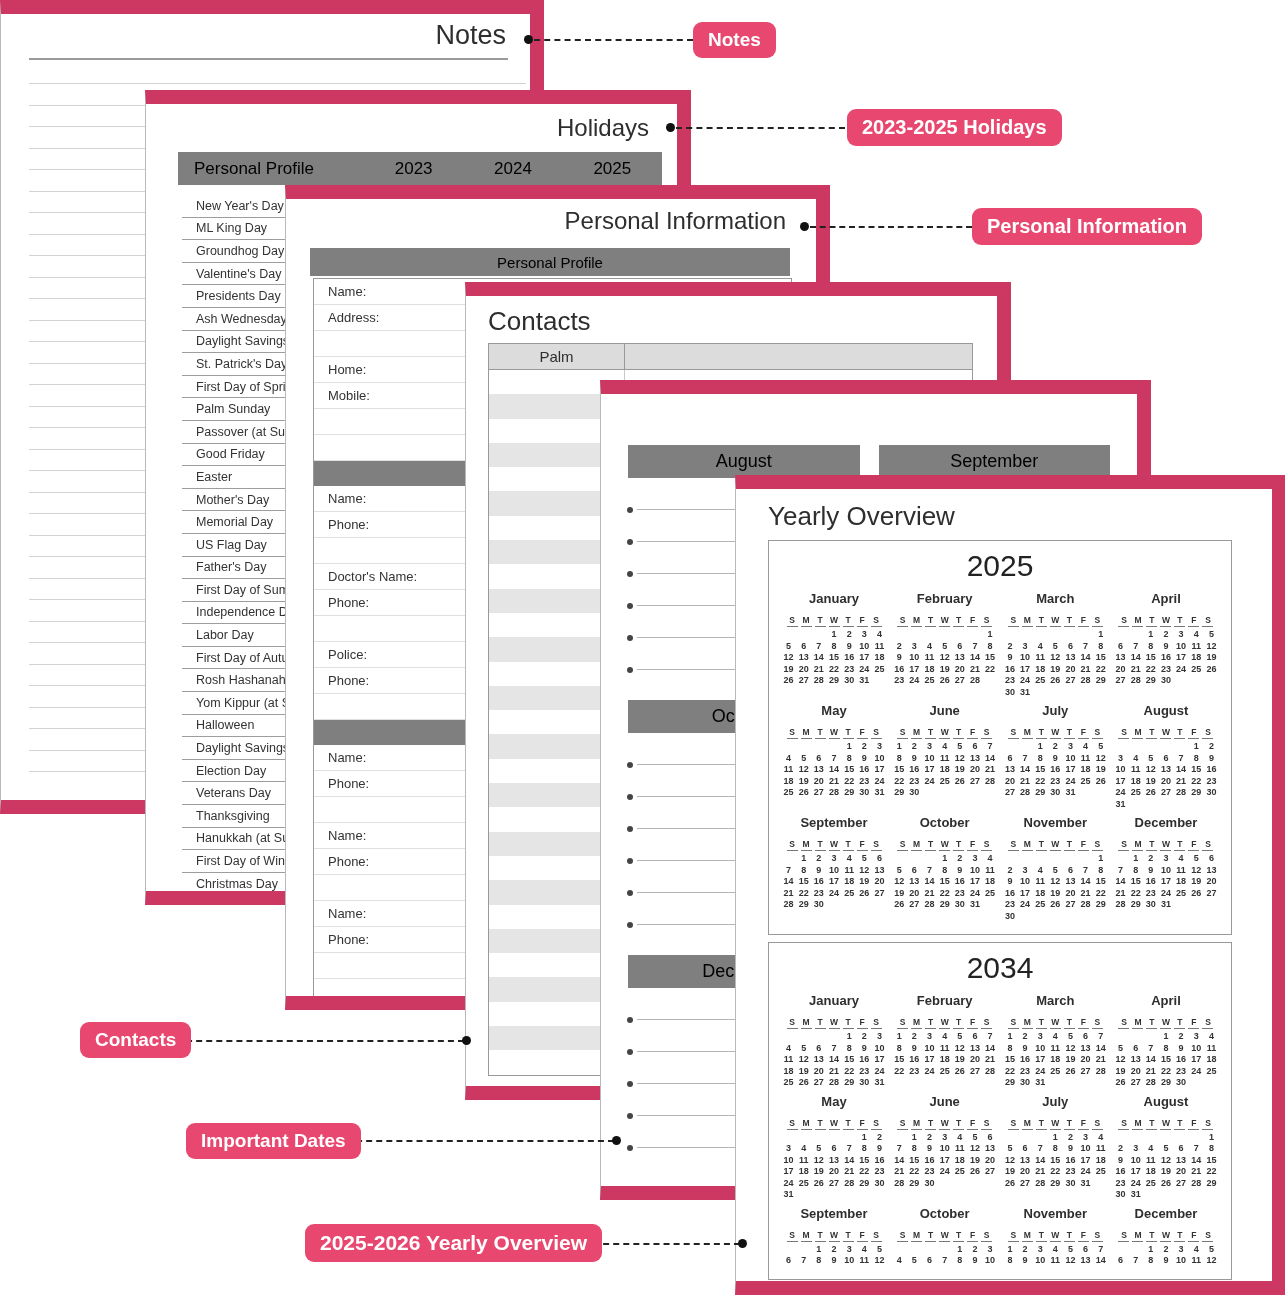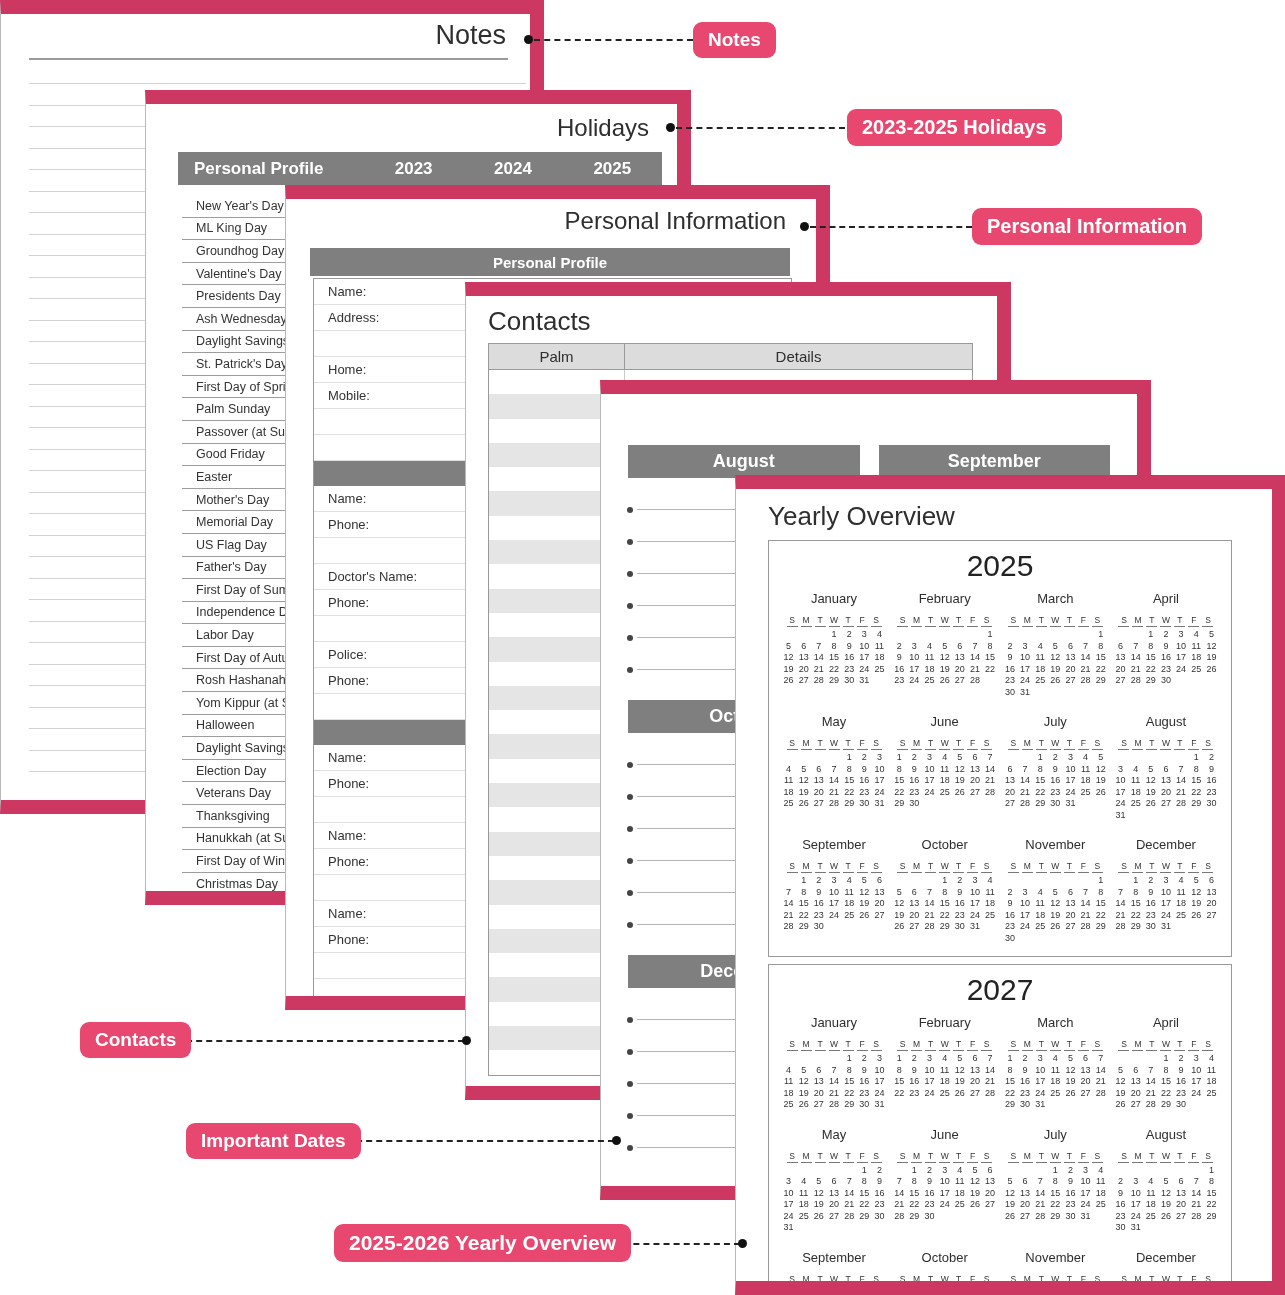--- a/index.html
+++ b/index.html
@@ -12,21 +12,21 @@
 
   
   #page-notes{left:0;top:5;width:529px;height:786px;}
   #notes-title{top:6px;right:24px;font-size:27px;}
   .note-headline{position:absolute;left:28px;right:22px;top:44px;border-top:2px solid #9a9a9a;}
   .note-line{position:absolute;left:28px;right:4px;border-top:1px solid #d2d2d2;}
 
   
   #page-holidays{left:145px;top:90px;width:531px;height:787px;}
   #holidays-title{top:10px;right:28px;font-size:24px;}
-  .grey-bar{background:#7f7f7f;color:#ffffff;font-weight:700;}
+  .grey-bar{background:#7f7f7f;color:#000000;font-weight:400;}
   #holidays-bar{position:absolute;left:32px;top:48px;width:484px;height:33px;display:flex;align-items:center;font-size:17px;}
   #holidays-bar .bar-label{padding-left:16px;width:170px;}
   #holidays-bar .bar-year{flex:1;text-align:center;}
   #holiday-rows{position:absolute;left:36px;top:91px;width:290px;}
   .h-row{height:21.6px;border-bottom:1px solid #9d9d9d;font-size:12.5px;color:#333;
          display:flex;align-items:center;padding-left:14px;white-space:nowrap;overflow:hidden;}
 
   
   #page-personal{left:285px;top:185px;width:530px;height:797px;}
   #personal-title{top:8px;right:30px;font-size:24px;}
@@ -59,21 +59,21 @@
   .i-row{height:32px;position:relative;}
   .i-row .i-line{position:absolute;left:36px;right:12px;bottom:0;border-top:1px solid #b5b5b5;}
   .i-row .i-bullet{position:absolute;left:26px;bottom:-3px;width:6px;height:6px;border-radius:50%;background:#444;}
 
   
   #page-yearly{left:735px;top:475px;width:536px;height:792px;}
   #yearly-title{top:12px;left:32px;font-size:26px;}
   #yearly-boxes{position:absolute;left:32px;top:51px;width:464px;}
   .year-box{border:1px solid #999;padding:6px 12px 12px;margin-bottom:7px;background:#fff;}
   .year-head{text-align:center;font-size:30px;font-weight:400;color:#222;margin:2px 0 8px;}
-  .months-grid{display:grid;grid-template-columns:repeat(4,106px);justify-content:space-between;row-gap:16px;}
+  .months-grid{display:grid;grid-template-columns:repeat(4,106px);justify-content:space-between;row-gap:5px;font-weight:bold;}
   .cal-month{width:106px;}
   .cal-name{text-align:center;font-size:13px;color:#2e2e2e;margin-bottom:3px;}
   .cal-wd{text-align:center;margin-bottom:2px;}
   .cal-wd span{display:inline-block;width:11px;margin:0 1.5px;font-size:8.5px;color:#333;
                border-bottom:1px solid #777;text-align:center;padding-bottom:1px;}
   .cal-days{display:grid;grid-template-columns:repeat(7,1fr);font-size:9px;line-height:11.5px;
             text-align:center;color:#333;}
 
   
   .badge{position:absolute;background:#e8486f;color:#fff;font-weight:700;border-radius:9px;
@@ -209,21 +209,20 @@
         </div>
     </div>
   </div>
 
   <div class="page" id="page-contacts" style="z-index:4">
     <div class="page-inner">
       <div class="page-title" id="contacts-title">Contacts</div>
       <div id="contacts-table">
         <div id="contacts-head">
           <div class="c-h-name">Palm</div>
-          <div class="c-h-detail">Details</div>
         </div>
         <div id="contacts-body">
             <div class="c-row">
               <div class="c-cell-name"></div>
               <div class="c-cell-detail"></div>
             </div>
             <div class="c-row alt">
               <div class="c-cell-name"></div>
               <div class="c-cell-detail"></div>
             </div>
@@ -906,21 +905,21 @@
                   <div>27</div>
                   <div>28</div>
                   <div>29</div>
                   <div>30</div>
                   <div>31</div>
                 </div>
               </div>
             </div>
           </div>
           <div class="year-box">
-            <div class="year-head">2027</div>
+            <div class="year-head">2034</div>
             <div class="months-grid">
               <div class="cal-month">
                 <div class="cal-name">January</div>
                 <div class="cal-wd"><span>S</span><span>M</span><span>T</span><span>W</span><span>T</span><span>F</span><span>S</span></div>
                 <div class="cal-days">
                   <div></div>
                   <div></div>
                   <div></div>
                   <div></div>
                   <div>1</div>
@@ -1312,21 +1311,21 @@
           </div>
         </div>
     </div>
   </div>
 
   <div class="badge" style="left:693px;top:22px;">Notes</div>
   <div class="badge" style="left:847px;top:109px;font-size:20px;">2023-2025 Holidays</div>
   <div class="badge" style="left:972px;top:208px;font-size:20px;">Personal Information</div>
   <div class="badge" style="left:80px;top:1022px;">Contacts</div>
   <div class="badge" style="left:186px;top:1123px;">Important Dates</div>
-  <div class="badge" style="left:305px;top:1224px;font-size:21px;margin-left:29px;">2025-2026 Yearly Overview</div>
+  <div class="badge" style="left:305px;top:1224px;font-size:21px;">2025-2026 Yearly Overview</div>
 
   <div class="connector" style="left:534px;top:39px;width:159px;"></div>
   <div class="dot" style="left:524px;top:35px;"></div>
 
   <div class="connector" style="left:676px;top:127px;width:169px;"></div>
   <div class="dot" style="left:666px;top:123px;"></div>
 
   <div class="connector" style="left:810px;top:226px;width:162px;"></div>
   <div class="dot" style="left:800px;top:222px;"></div>
 

